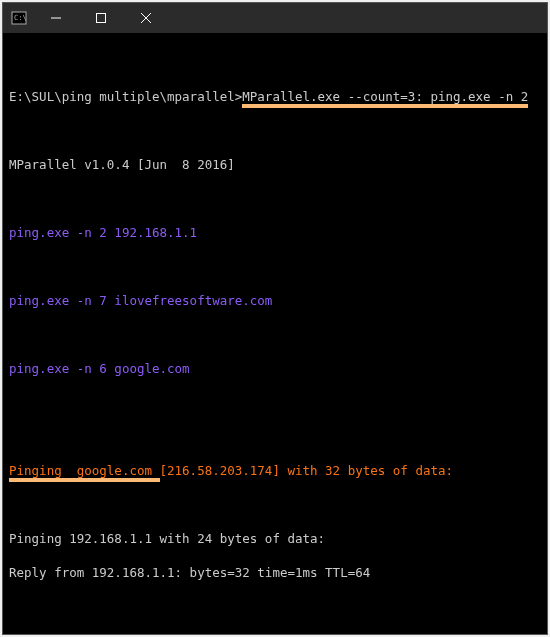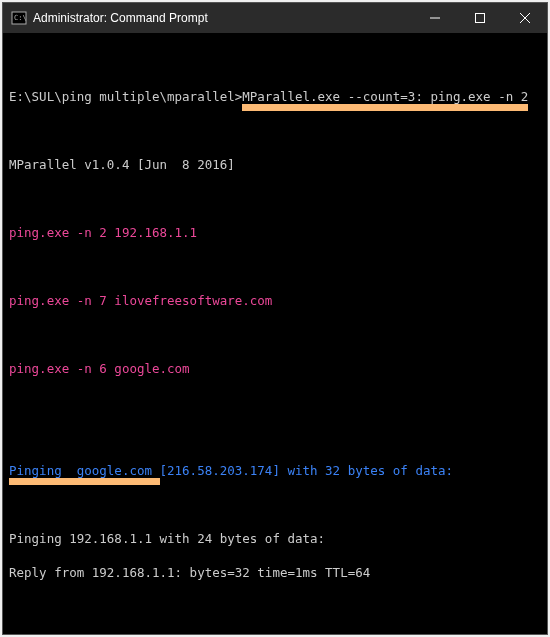--- a/index.html
+++ b/index.html
@@ -53,44 +53,43 @@
       flex: 1;
       background: #000;
       padding: 4px 6px;
       font-size: 12.5px;
       line-height: 17px;
       color: #ccc;
       overflow: hidden;
       white-space: pre-wrap;
       word-break: break-all;
     }
-    .cyan { color: #ec4899; }
-    .white { color: #3b82f6; }
+    .cyan { color: #8b5cf6; }
+    .white { color: #f97316; }
     .gray { color: #ccc; }
     .underline-red {
-      border-bottom: 7px solid #fdba74;
+      border-bottom: 4px solid #fdba74;
       display: inline;
     }
     .block-ur {
       position: relative;
     }
     .line { min-height: 17px; }
   </style>
 </head>
 <body>
 
 <div class="window">
   <div class="titlebar">
     <span class="titlebar-icon">
       <svg viewBox="0 0 16 16">
           <rect x="1" y="2" width="14" height="12" fill="#000" stroke="#aaa" stroke-width="1"></rect>
           <text x="3" y="10" font-size="7" fill="#aaa" font-family="monospace">C:\</text>
         </svg>
     </span>
-    <span class="titlebar-title">Administrator: Command Prompt</span>
     <div class="titlebar-controls">
       <div class="titlebar-btn">
         <svg viewBox="0 0 10 10">
             <line x1="0" y1="5" x2="10" y2="5"></line>
           </svg>
       </div>
       <div class="titlebar-btn">
         <svg viewBox="0 0 10 10">
             <rect x="0.5" y="0.5" width="9" height="9"></rect>
           </svg>

